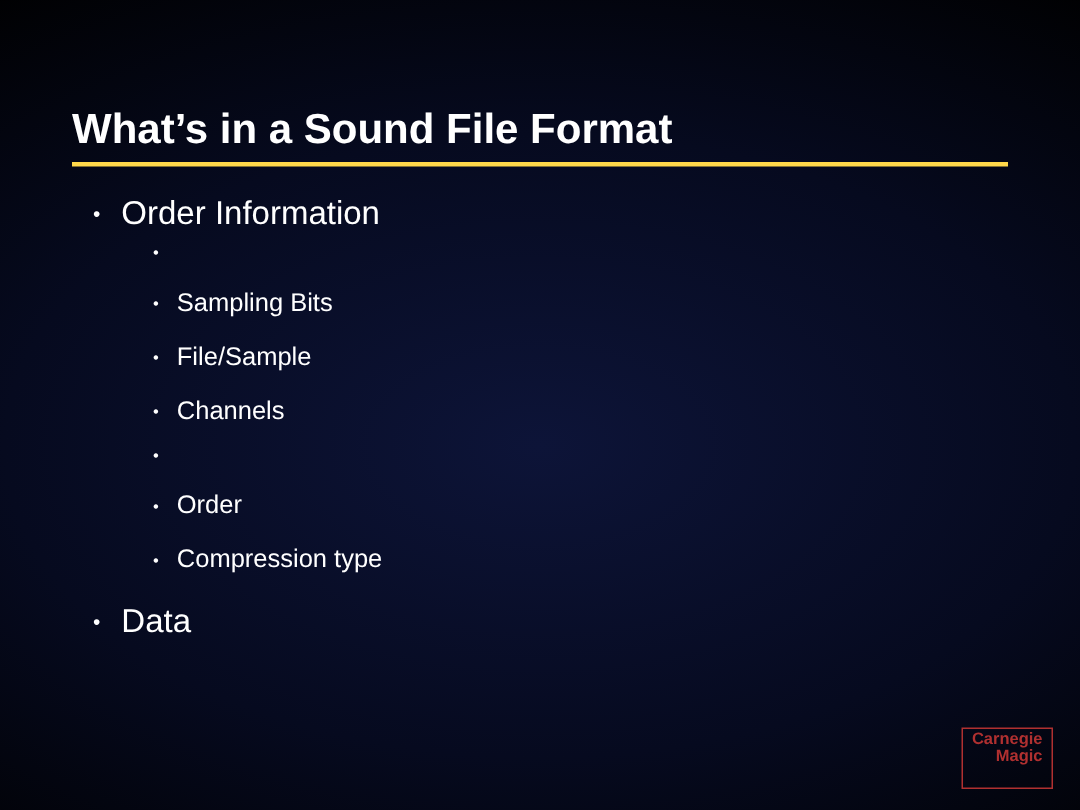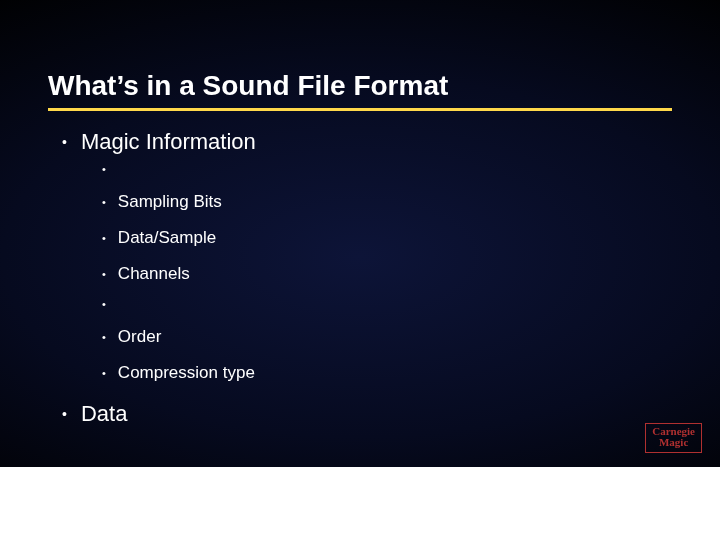--- a/index.html
+++ b/index.html
@@ -5,21 +5,21 @@
   html, body {
     margin: 0;
     padding: 0;
     width: 720px;
     height: 540px;
     overflow: hidden;
     font-family: Arial, Helvetica, sans-serif;
   }
   .slide {
     width: 720px;
-    height: 467px;
+    height: 540px;
     background: radial-gradient(ellipse 90% 70% at 50% 55%, #0d1438 0%, #060a1f 55%, #000000 100%);
     position: relative;
     box-sizing: border-box;
     padding: 70px 48px 0 48px;
   }
   .title {
     color: #ffffff;
     font-size: 28px;
     font-weight: bold;
     border-bottom: 3px solid #ffd84a;
@@ -61,53 +61,53 @@
   }
   .data-item {
     margin-top: 18px;
   }
   .logo {
     position: absolute;
     bottom: 14px;
     right: 18px;
     border: 1px solid #b03030;
     color: #b03030;
-    font-family: Liberation Serif, serif;
+    font-family: Liberation Sans, sans-serif;
     font-weight: bold;
     font-size: 11px;
     line-height: 1.05;
-    text-align: center;
-    padding: 2px 6px 3px 6px;
+    text-align: right;
+    padding: 2px 6px 14px 6px;
   }
 </style>
 </head>
 <body>
 
 <div class="slide">
 
   <div class="title">What’s in a Sound File Format</div>
 
   <div class="level1">
     <div class="row">
       <span class="bullet-dot">•</span>
-      <span>Magic Information</span>
+      <span>Order Information</span>
     </div>
   </div>
 
   <div class="level2">
     <div class="row">
       <span class="bullet-dot">•</span>
     </div>
     <div class="row">
       <span class="bullet-dot">•</span>
       <span>Sampling Bits</span>
     </div>
     <div class="row">
       <span class="bullet-dot">•</span>
-      <span>Data/Sample</span>
+      <span>File/Sample</span>
     </div>
     <div class="row">
       <span class="bullet-dot">•</span>
       <span>Channels</span>
     </div>
     <div class="row">
       <span class="bullet-dot">•</span>
     </div>
     <div class="row">
       <span class="bullet-dot">•</span>

